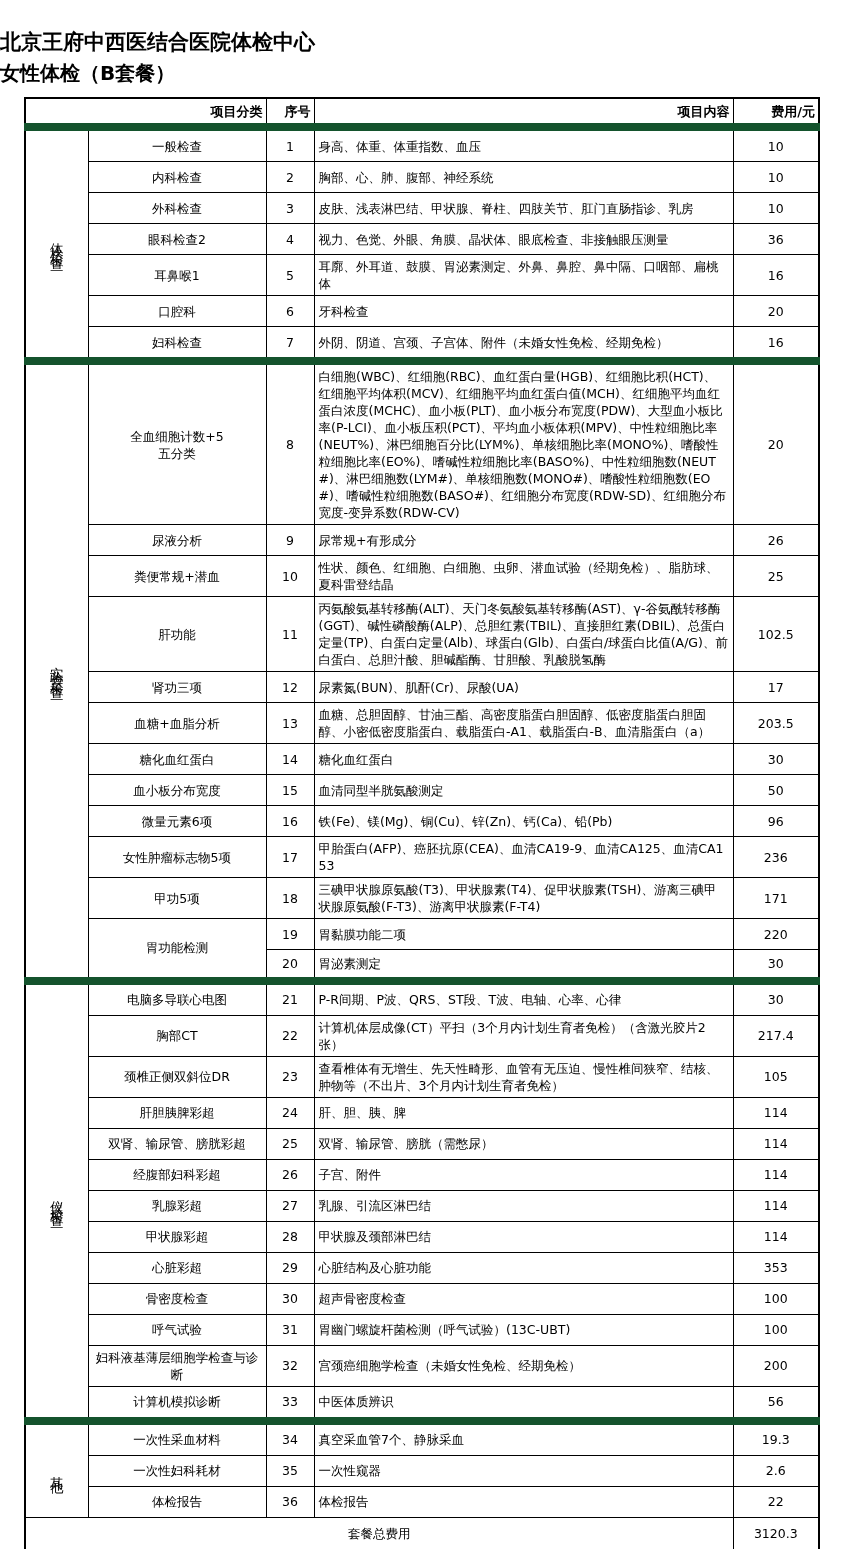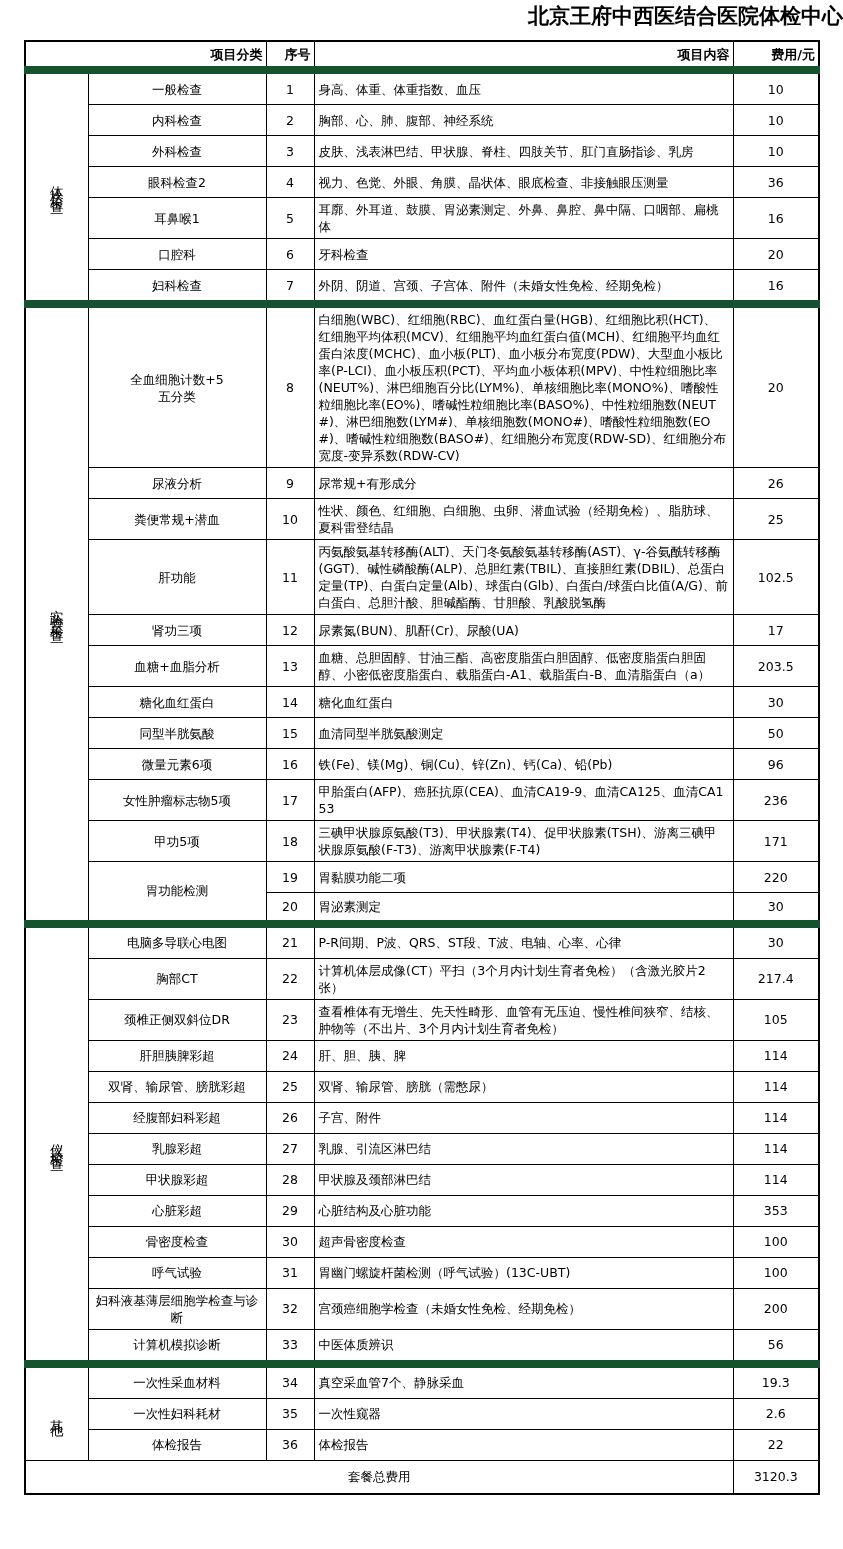--- a/index.html
+++ b/index.html
@@ -4,21 +4,21 @@
 <style>
   html, body {
     margin: 0; padding: 0;
     width: 843px; height: 1549px;
     background: #ffffff;
     color: #000000;
     font-family: "DejaVu Sans", sans-serif;
     overflow: hidden;
   }
   .page { width: 843px; }
-  .title-block { text-align: right; }
+  .title-block { padding-top: 26px; text-align: left; }
   .title-line1 { font-size: 21px; font-weight: bold; line-height: 32px; }
   .title-line2 { font-size: 20px; font-weight: bold; line-height: 31px; }
 
   table.exam-table {
     border-collapse: collapse;
     table-layout: fixed;
     width: 794px;
     margin: 8px 0 0 24px;
     border: 2px solid #000;
   }
@@ -61,20 +61,21 @@
     height: 26px;
     font-size: 13px;
   }
 </style>
 </head>
 <body>
 
 <div class="page">
   <div class="title-block">
     <div class="title-line1">北京王府中西医结合医院体检中心</div>
+    <div class="title-line2">女性体检（B套餐）</div>
   </div>
 
   <table class="exam-table">
     <colgroup>
       <col style="width:63px">
       <col style="width:178px">
       <col style="width:48px">
       <col style="width:419px">
       <col style="width:86px">
     </colgroup>
@@ -168,21 +169,21 @@
           <td class="content-cell">血糖、总胆固醇、甘油三酯、高密度脂蛋白胆固醇、低密度脂蛋白胆固醇、小密低密度脂蛋白、载脂蛋白-A1、载脂蛋白-B、血清脂蛋白（a）</td>
           <td class="fee-cell">203.5</td>
         </tr>
         <tr>
           <td class="item-cell" rowspan="1">糖化血红蛋白</td>
           <td class="index-cell">14</td>
           <td class="content-cell">糖化血红蛋白</td>
           <td class="fee-cell">30</td>
         </tr>
         <tr>
-          <td class="item-cell" rowspan="1">同型半胱氨酸</td>
+          <td class="item-cell" rowspan="1">血小板分布宽度</td>
           <td class="index-cell">15</td>
           <td class="content-cell">血清同型半胱氨酸测定</td>
           <td class="fee-cell">50</td>
         </tr>
         <tr>
           <td class="item-cell" rowspan="1">微量元素6项</td>
           <td class="index-cell">16</td>
           <td class="content-cell">铁(Fe)、镁(Mg)、铜(Cu)、锌(Zn)、钙(Ca)、铅(Pb)</td>
           <td class="fee-cell">96</td>
         </tr>

